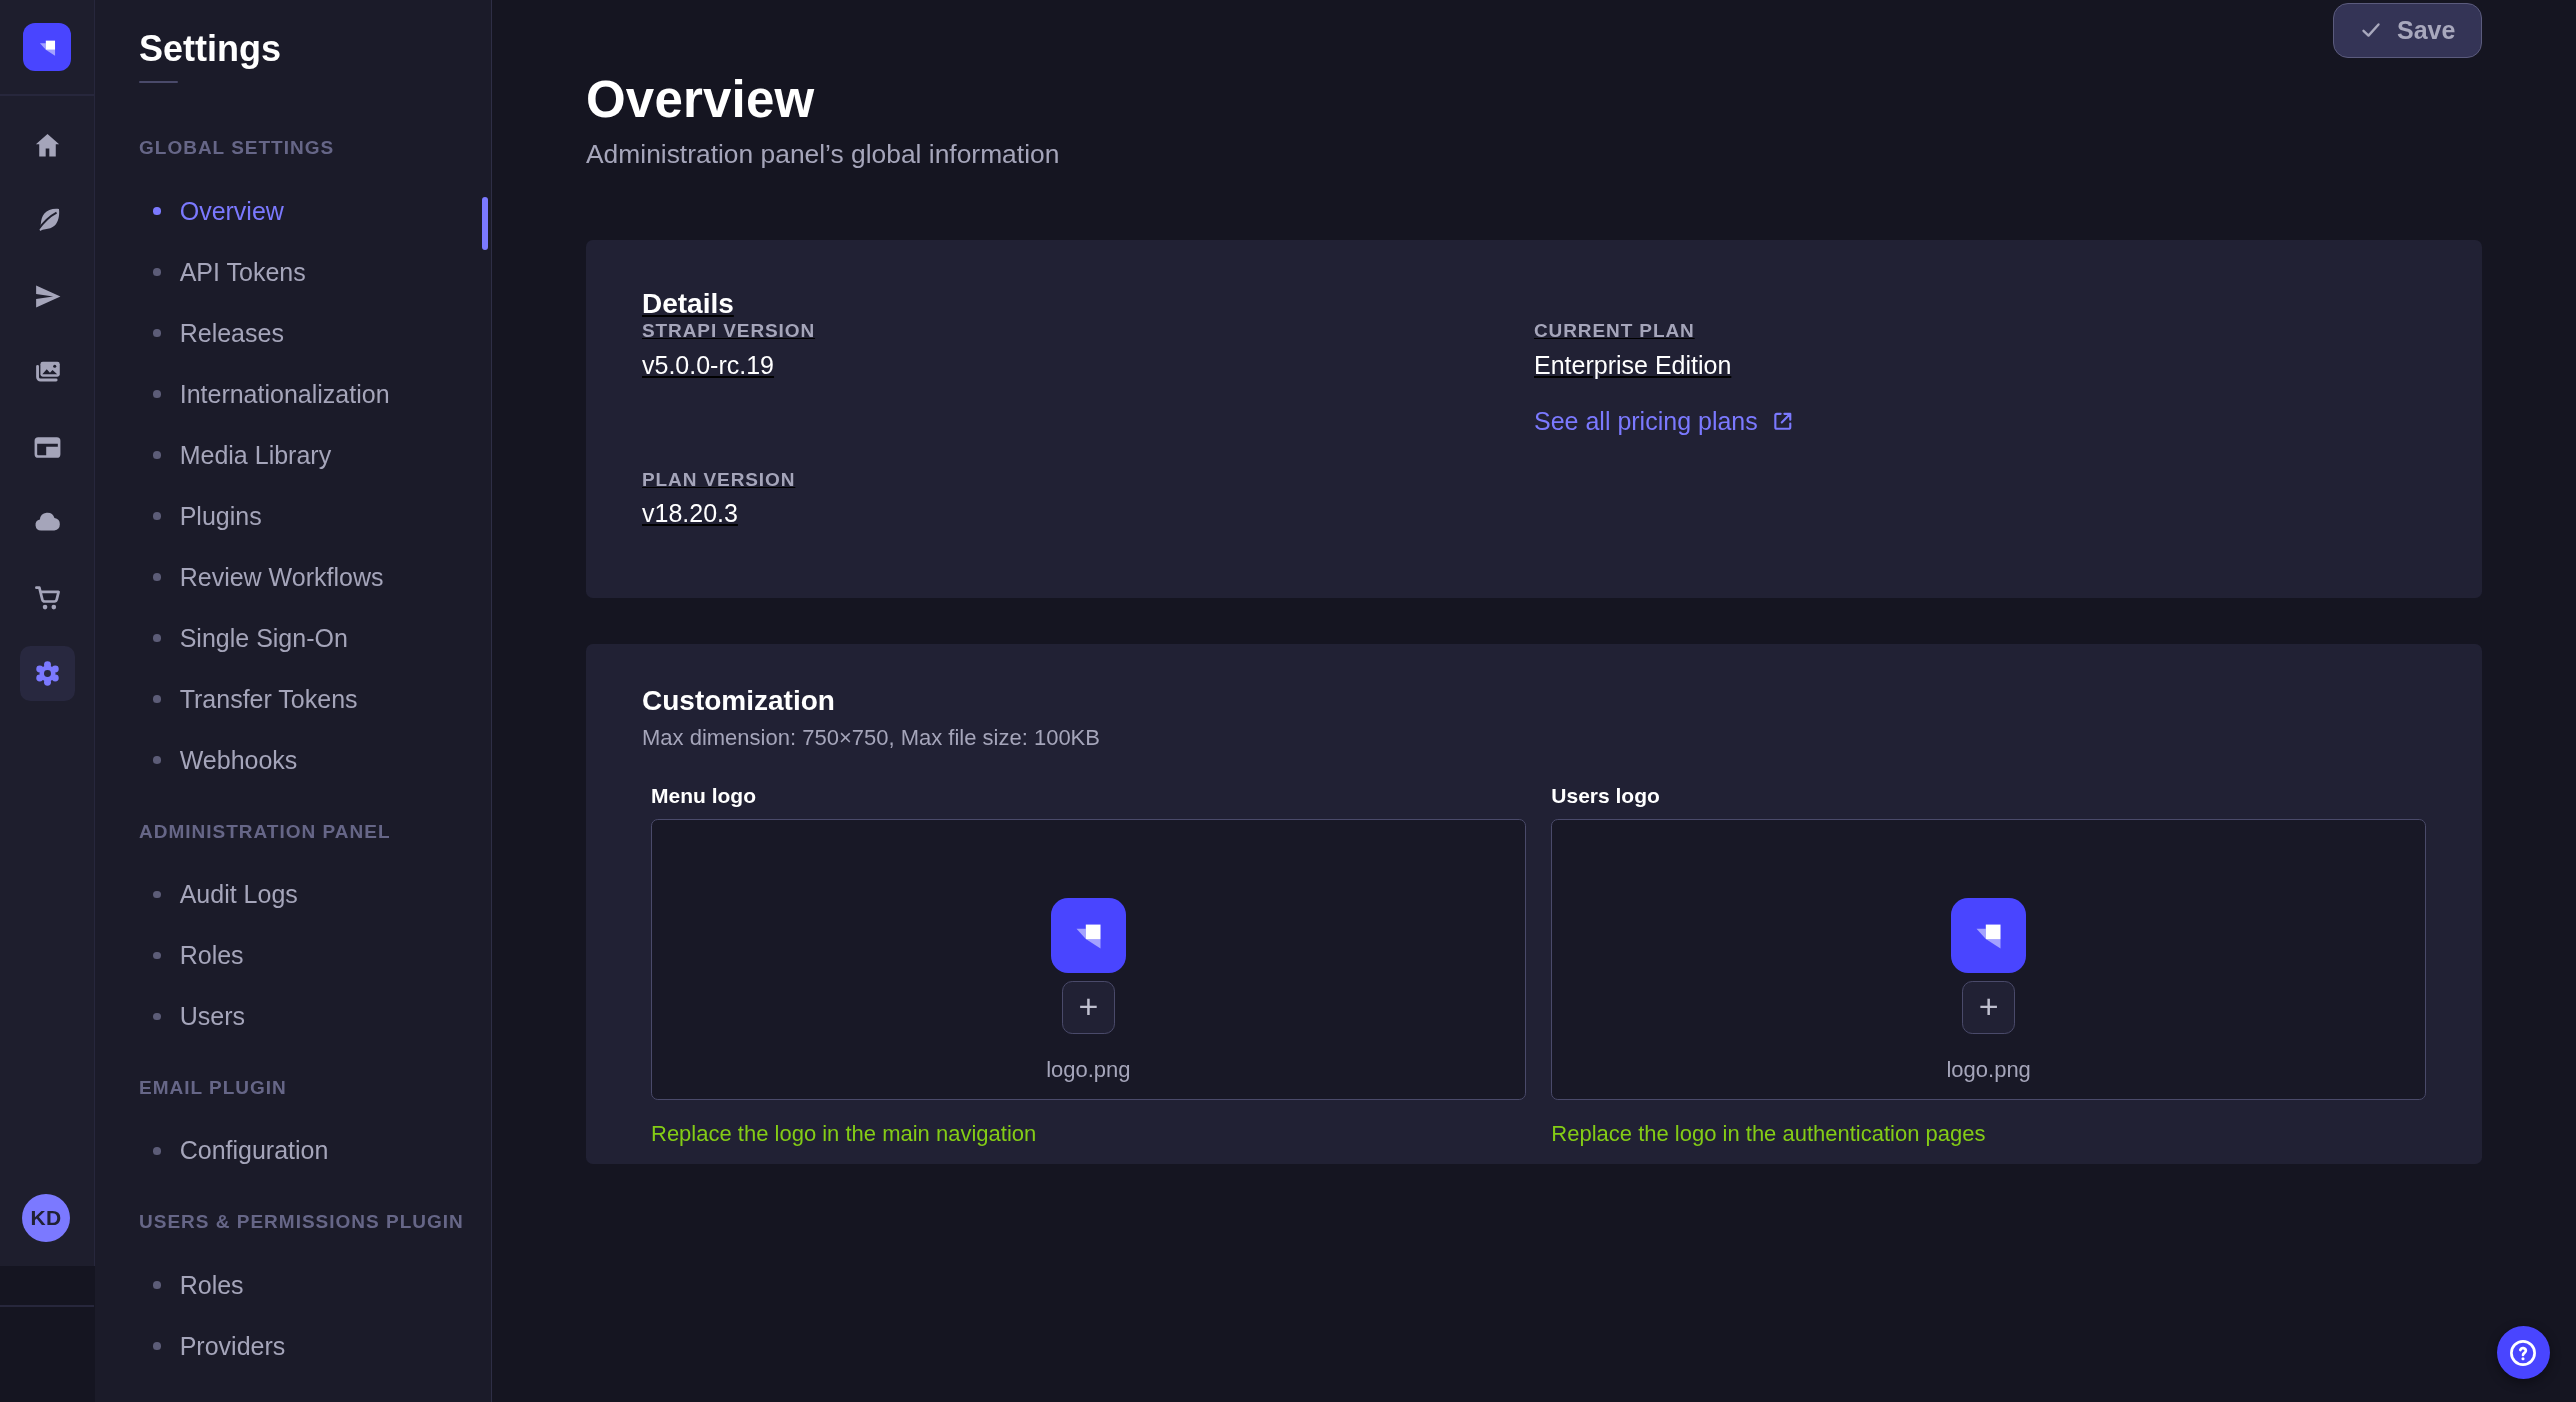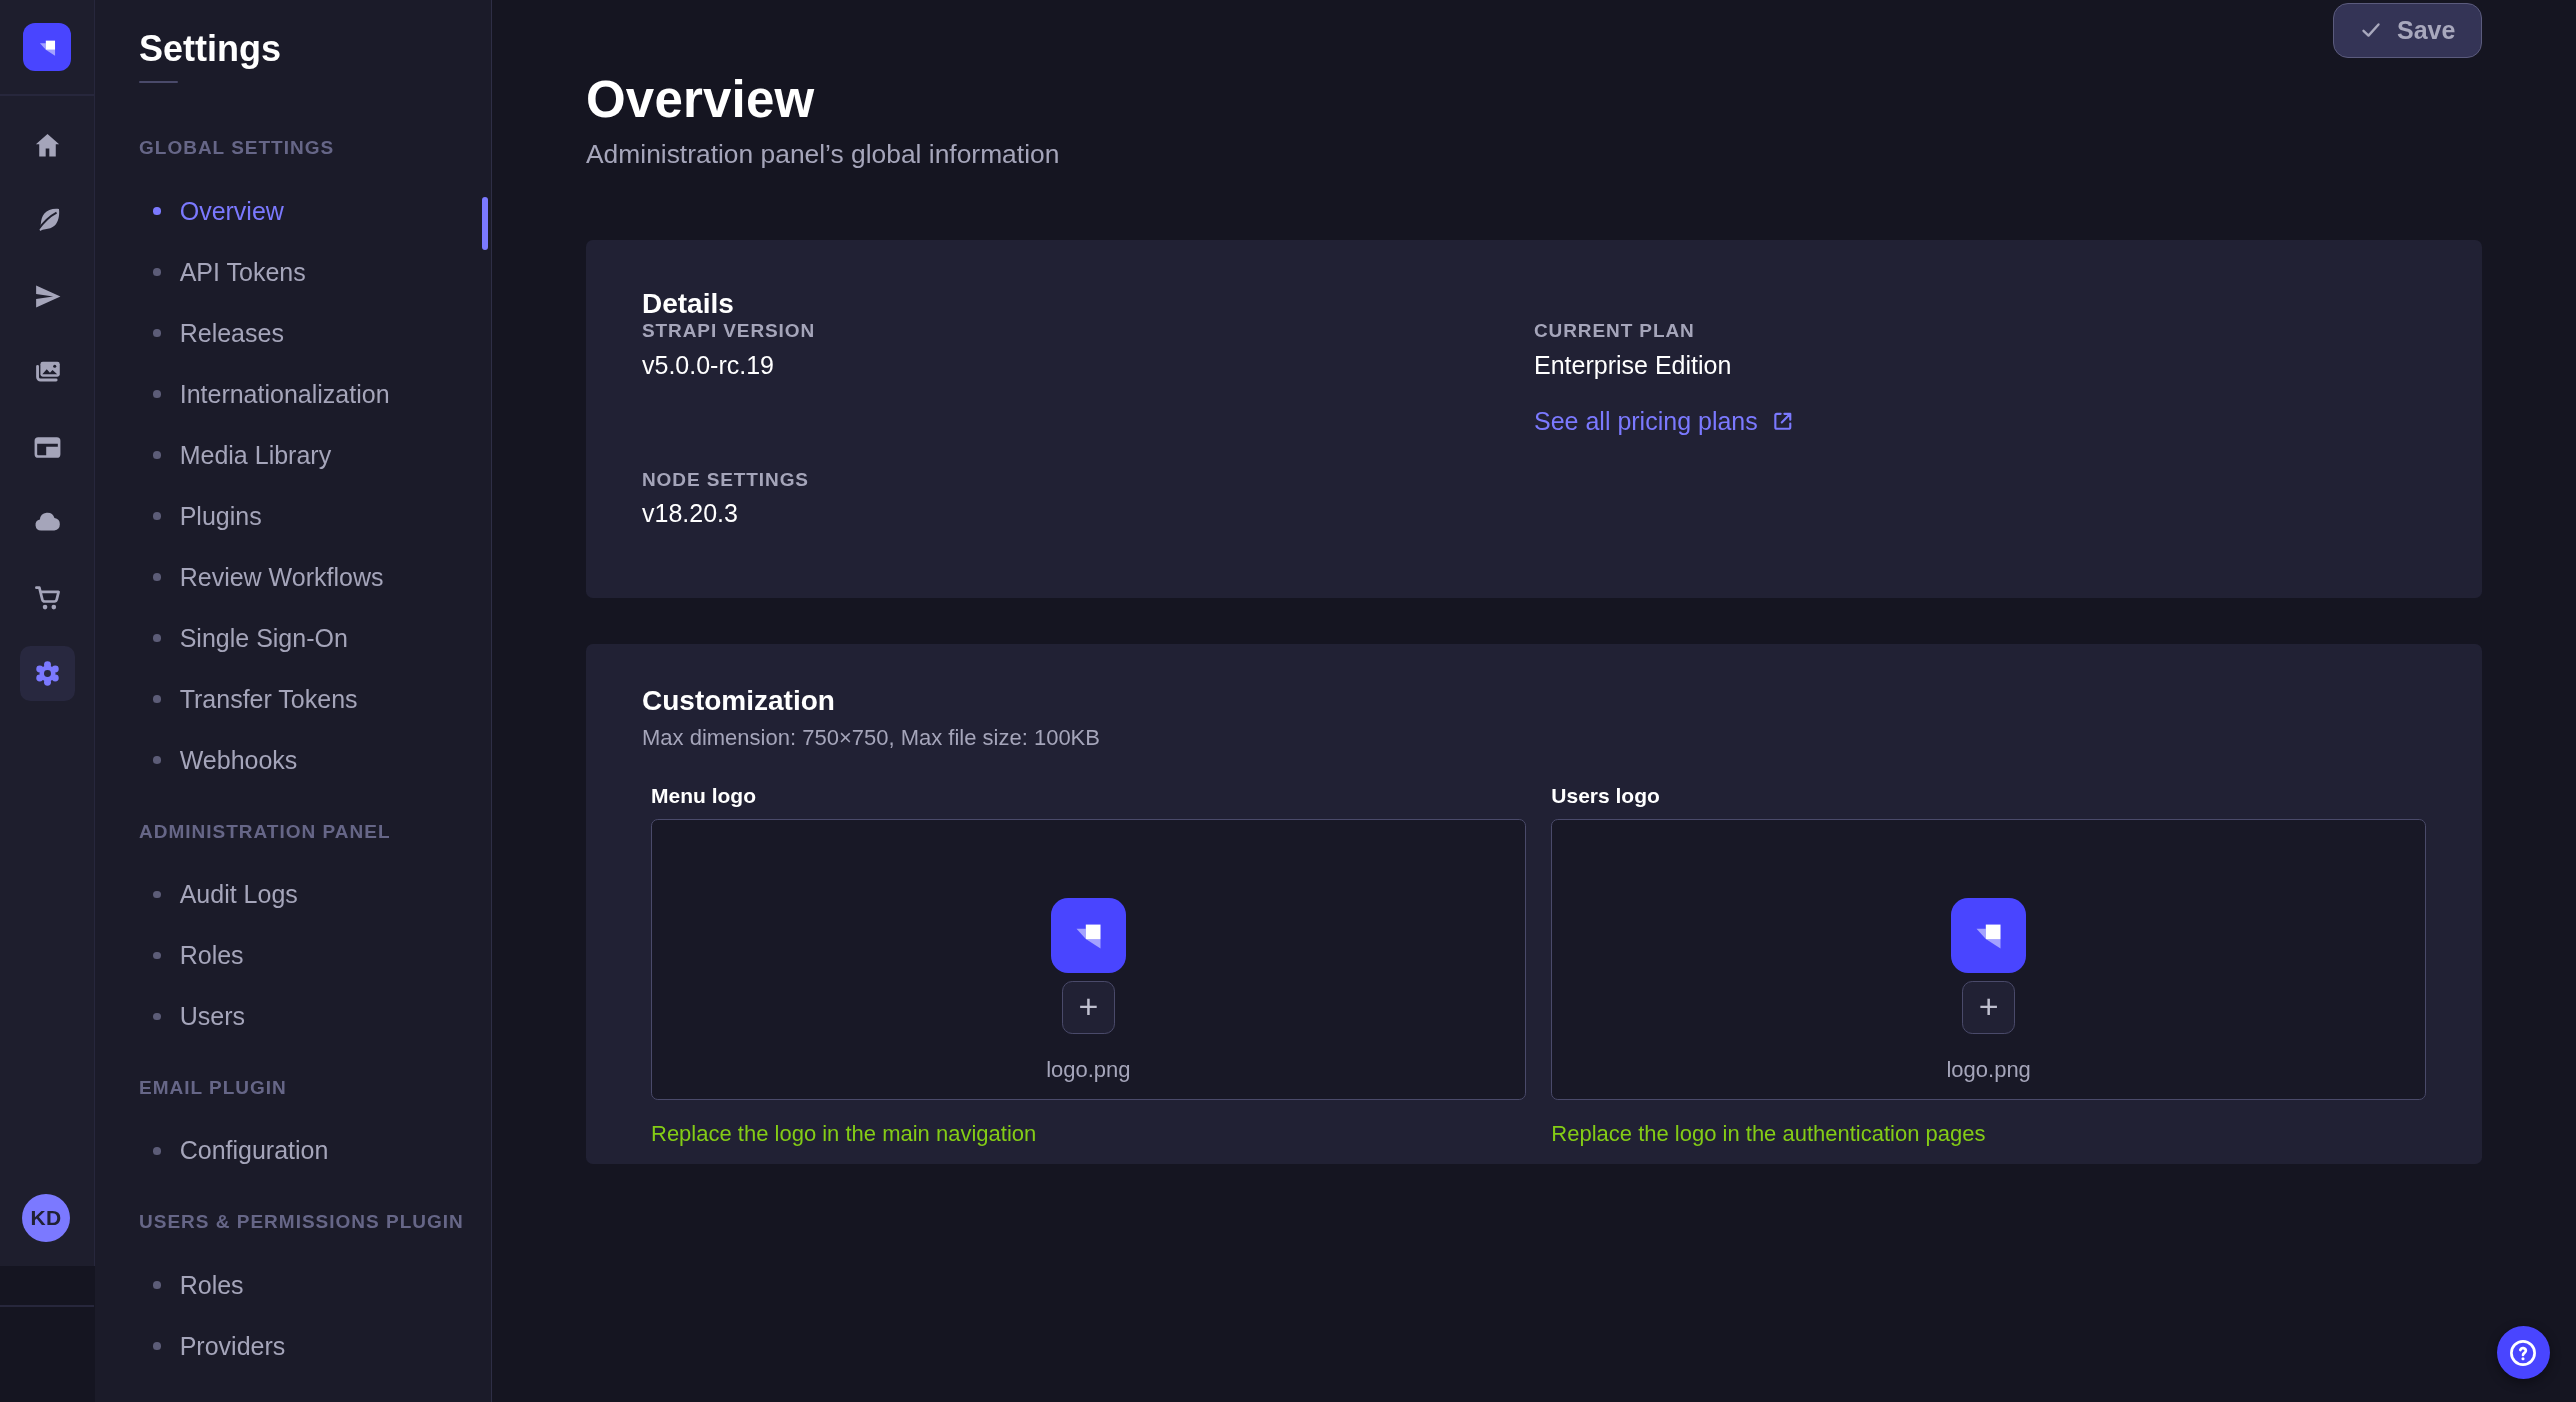--- a/index.html
+++ b/index.html
@@ -68,21 +68,21 @@
     position:absolute; top:2.6px; right:0; height:55px; padding:0 25.6px;
     display:flex; align-items:center; gap:13.6px;
     background:#343456; border:1.7px solid #5b5b7d; border-radius:15px;
     color:#a8a8bd; font-size:25px; font-weight:600; cursor:pointer;
   }
   .save-btn svg { width:24px; height:24px; }
 
   .card { background:#212134; border-radius:6.8px; width:1896px; }
   .card-title { font-size:28px; font-weight:600; color:#ffffff; line-height:32px; }
 
-  .details-card { margin-top:70px; height:358px; padding:48px 56px 0; }
+  .details-card { margin-top:70px; height:358px; padding:48px 56px 0;text-decoration:underline; }
   .fields-grid { display:grid; grid-template-columns:1fr 1fr; row-gap:33px; }
   .field-label { font-size:19px; font-weight:700; letter-spacing:0.9px; color:#a5a5ba; line-height:22px; }
   .field-value { margin-top:8.5px; font-size:25px; color:#ffffff; line-height:29px; }
   .pricing-link {
     margin-top:27px; display:inline-flex; align-items:center; gap:12px;
     font-size:25px; color:#7b79ff; text-decoration:none; cursor:pointer; line-height:29px;
   }
   .pricing-link svg { width:25.6px; height:25.6px; }
 
   .custom-card { margin-top:46px; height:520px; padding:41px 56px 0; }
@@ -315,21 +315,21 @@
           <div class="field-value">Enterprise Edition</div>
           <a class="pricing-link">
             <span>See all pricing plans</span>
             <svg viewBox="0 0 24 24">
               <path d="M13.5 5.5H19v5.5M19 5.5l-8 8" fill="none" stroke="#7b79ff" stroke-width="2" stroke-linecap="round" stroke-linejoin="round"></path>
               <path d="M19 14.5V18a1.5 1.5 0 0 1-1.5 1.5h-11A1.5 1.5 0 0 1 5 18V7a1.5 1.5 0 0 1 1.5-1.5H10" fill="none" stroke="#7b79ff" stroke-width="2" stroke-linecap="round"></path>
             </svg>
           </a>
         </div>
         <div class="field">
-          <div class="field-label">NODE SETTINGS</div>
+          <div class="field-label">PLAN VERSION</div>
           <div class="field-value">v18.20.3</div>
         </div>
       </div>
     </section>
 
     <section class="card custom-card">
       <h3 class="card-title">Customization</h3>
       <div class="card-subtitle">Max dimension: 750×750, Max file size: 100KB</div>
 
       <div class="uploads">

